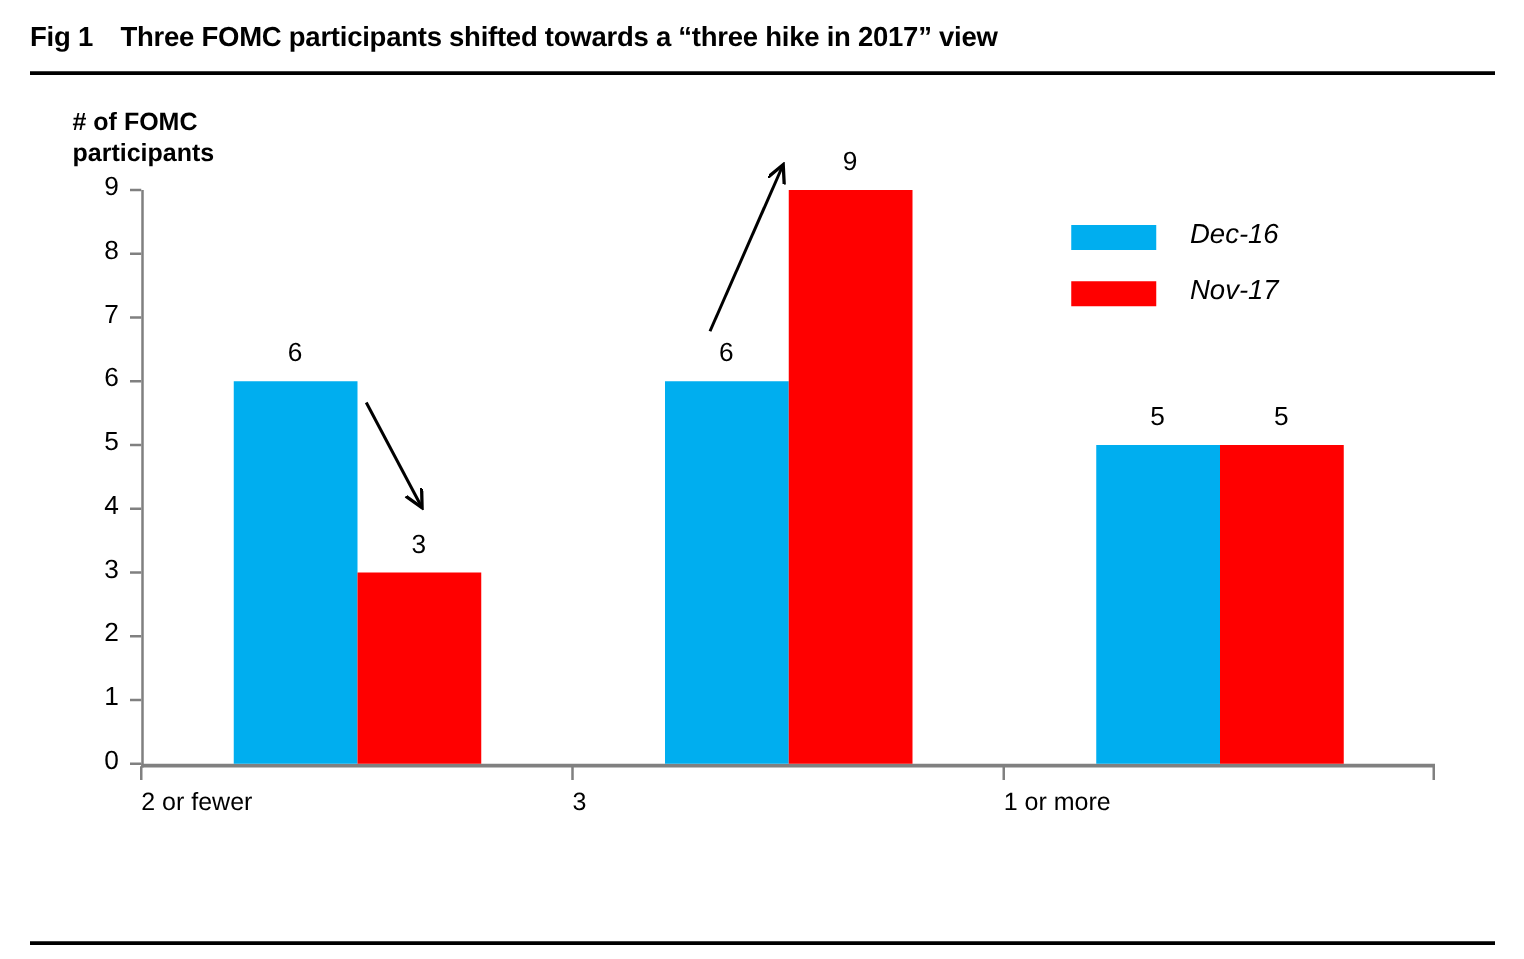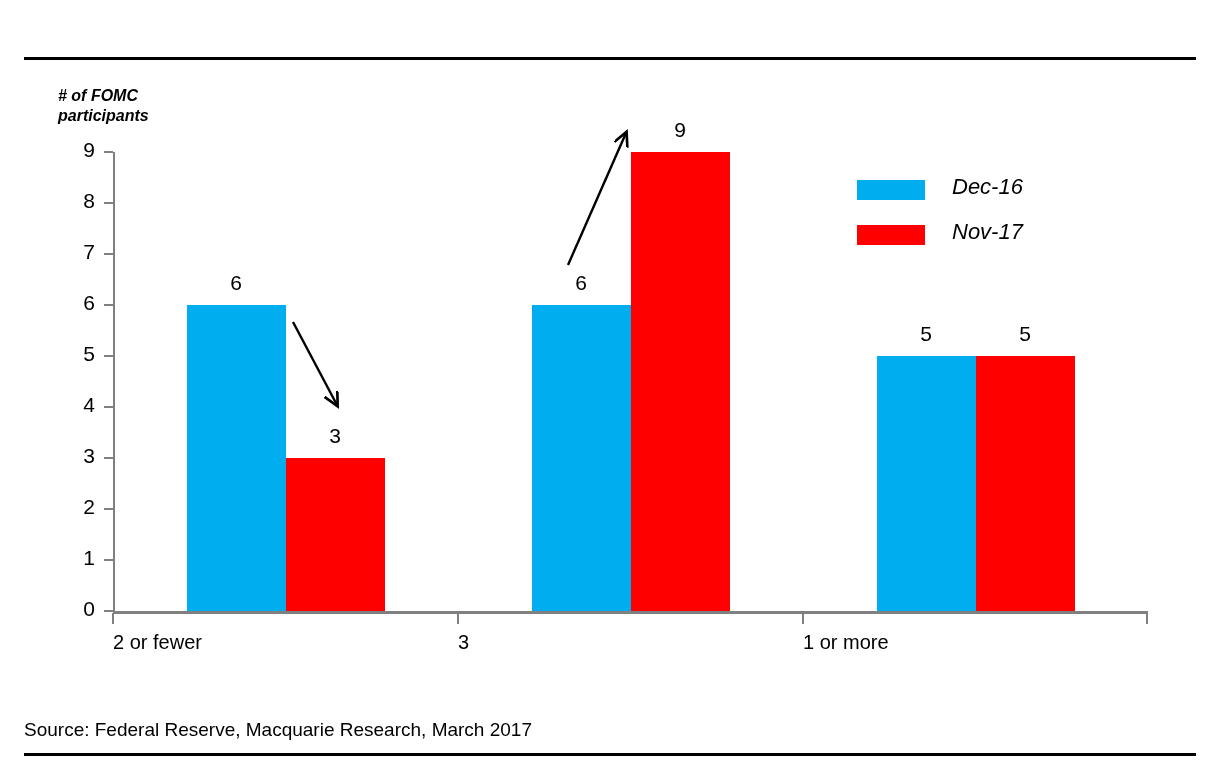--- a/index.html
+++ b/index.html
@@ -51,25 +51,24 @@
     left: 0;
     top: 60px;
     width: 1219px;
     height: 645px;
   }
 
   #y-axis-title {
     position: absolute;
     left: 58px;
     top: 26px;
-    font-size: 16px;
+    font-size: 20px;
     font-weight: bold;
     line-height: 1.25;
     white-space: pre-line;
-    font-style: italic;
   }
   #y-axis-line {
     position: absolute;
     left: 113px;
     top: 92px;
     width: 2px;
     height: 462px;
     background: #808080;
   }
   #x-axis-line {
@@ -199,20 +198,23 @@
     top: 48px;
     width: 1172px;
     height: 3px;
     background: #000000;
   }
 </style>
 </head>
 <body>
 
 <div id="figure-header">
+  <div id="figure-title">
+    <span class="fig-num">Fig 1</span><span>Three FOMC participants shifted towards a “three hike in 2017” view</span>
+  </div>
   <div id="header-rule"></div>
 </div>
 
 <div id="chart-area">
 
   <div id="y-axis-title"># of FOMC
 participants</div>
 
   <div id="y-axis-line"></div>
   <div id="x-axis-line"></div>
@@ -304,15 +306,14 @@
       </marker>
     </defs>
     <g id="arrow-group">
         <line x1="293" y1="262" x2="337" y2="345" stroke="#000000" stroke-width="2.4" marker-end="url(#arrowhead)"></line>
         <line x1="568" y1="205" x2="626" y2="73" stroke="#000000" stroke-width="2.4" marker-end="url(#arrowhead)"></line>
       </g>
   </svg>
 </div>
 
 <div id="figure-footer">
-  <div id="source-text">Source: Federal Reserve, Macquarie Research, March 2017</div>
   <div id="footer-rule"></div>
 </div>
 
 </body></html>

